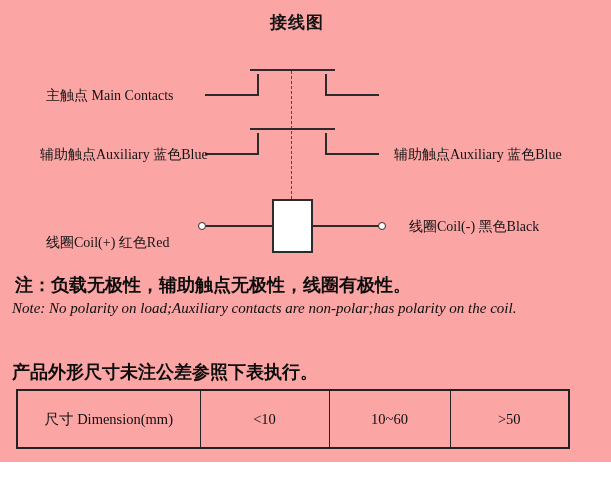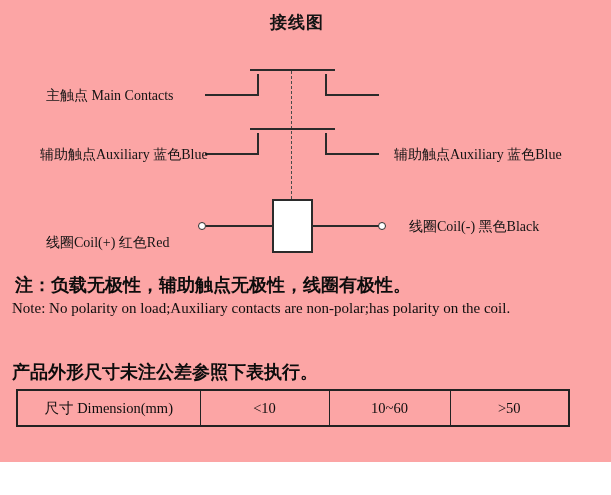--- a/index.html
+++ b/index.html
@@ -22,29 +22,29 @@
   }
   .terminal {
     position:absolute; width:6px; height:6px; border:1.5px solid #2b2b2b;
     border-radius:50%; background:#ffffff;
   }
   .lbl { position:absolute; font-size:14px; white-space:nowrap; color:#141414; }
   .note-cn {
     position:absolute; font-size:18px; font-weight:bold; white-space:nowrap;
     font-family:"Liberation Sans","DejaVu Sans",sans-serif; color:#0d0d0d;
   }
-  .note-en { position:absolute; font-size:15px; white-space:nowrap; color:#0d0d0d; }
+  .note-en { position:absolute; font-size:15px; white-space:nowrap; color:#0d0d0d;font-style:italic; }
   table.tol {
     position:absolute; left:16px; top:389px; width:552px;
     border-collapse:collapse; table-layout:fixed;
     font-size:14.5px; color:#0d0d0d; border:2px solid #222222;
   }
   table.tol td {
     border:1px solid #222222; height:34px; text-align:center; vertical-align:middle;
-    padding:0; white-space:nowrap;
+    padding:11px; white-space:nowrap;
   }
 </style>
 </head>
 <body>
 
 <div class="page">
 
   <div class="title">接线图</div>
 
   <div>

